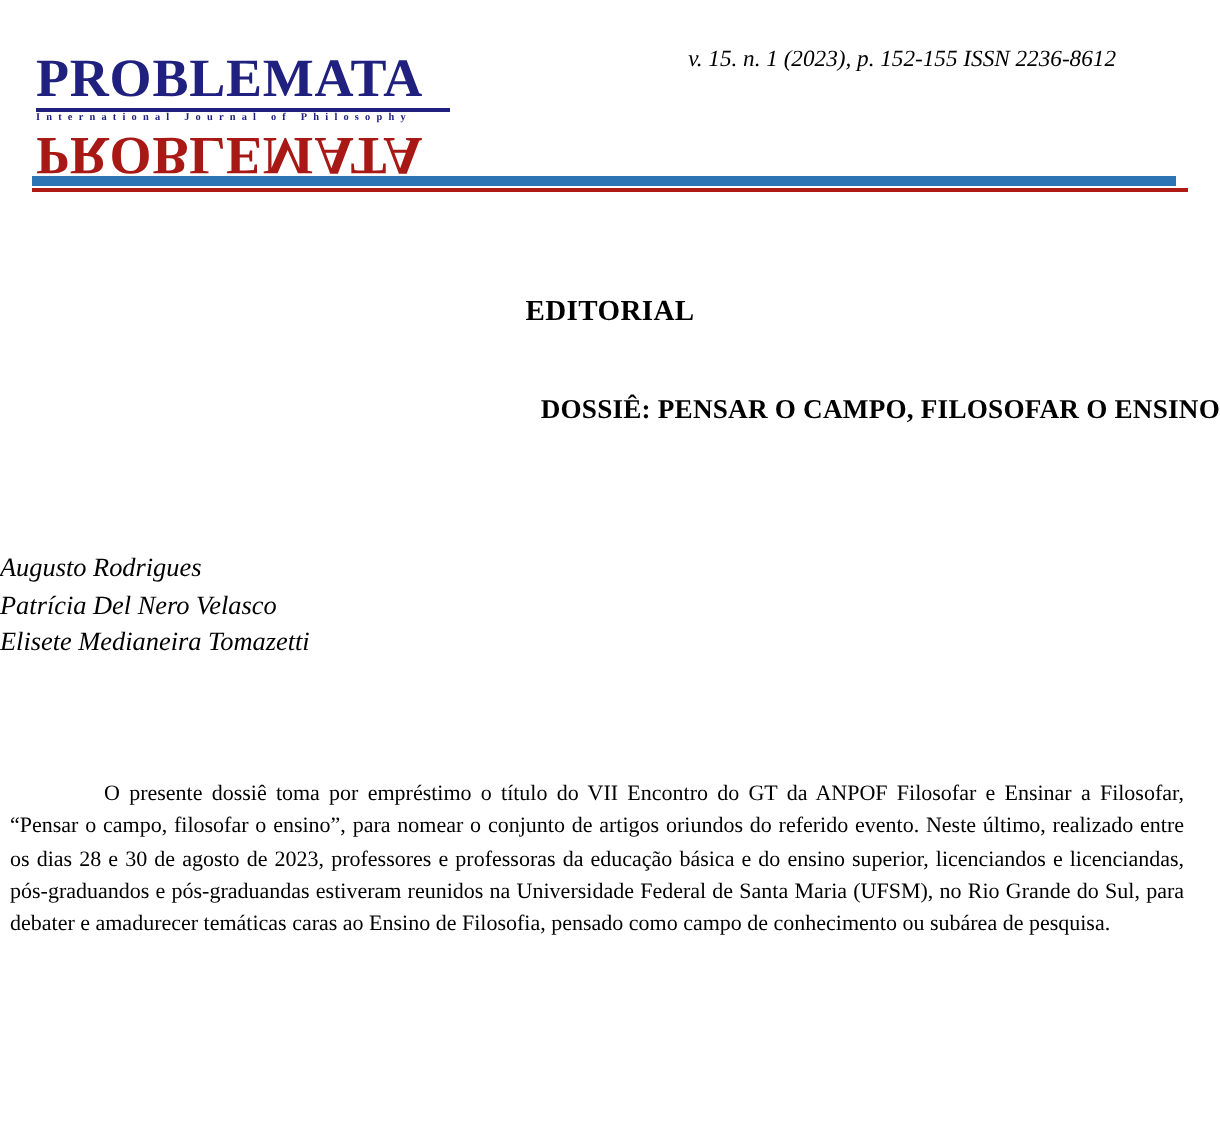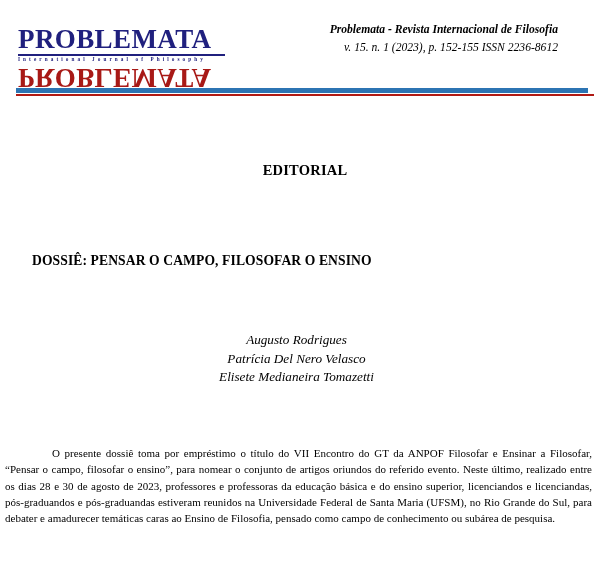--- a/index.html
+++ b/index.html
@@ -103,37 +103,37 @@
     position: absolute;
     left: 0;
     top: 104px;
     width: 610px;
   }
 
   .editorial-heading {
     text-align: center;
     font-size: 14.5px;
     font-weight: 700;
-    margin-top: 58px;
+    margin-top: 44px;
     letter-spacing: 0.2px;
   }
 
   .dossier-title {
-    text-align: left;
+    text-align: right;
     font-size: 13.6px;
     font-weight: 700;
-    margin-top: 74px;
+    margin-top: 32px;
     letter-spacing: 0.1px;
     padding-left: 32px;
   }
 
   .authors {
     margin-top: 62px;
     padding-right: 17px;
-    text-align: center;
+    text-align: left;
     font-style: italic;
     font-size: 13.2px;
     line-height: 1.42;
   }
 
   .body-text {
     margin: 58px 18px 0 5px;
     text-align: justify;
     text-indent: 47px;
     font-size: 11px;
@@ -147,21 +147,20 @@
 <div class="masthead">
 
   <div class="logo-block">
     <div class="logo-word">PROBLEMATA</div>
     <div class="logo-rule"></div>
     <div class="logo-tagline">International Journal of Philosophy</div>
     <div class="logo-word-mirror">PROBLEMATA</div>
   </div>
 
   <div class="journal-info">
-    <div class="line-1">Problemata - Revista Internacional de Filosofia</div>
     <div class="line-2">v. 15. n. 1 (2023), p. 152-155 ISSN 2236-8612</div>
   </div>
 
   <div class="rule-blue"></div>
   <div class="rule-red"></div>
 </div>
 
 <div class="doc">
 
   <div class="editorial-heading">EDITORIAL</div>

